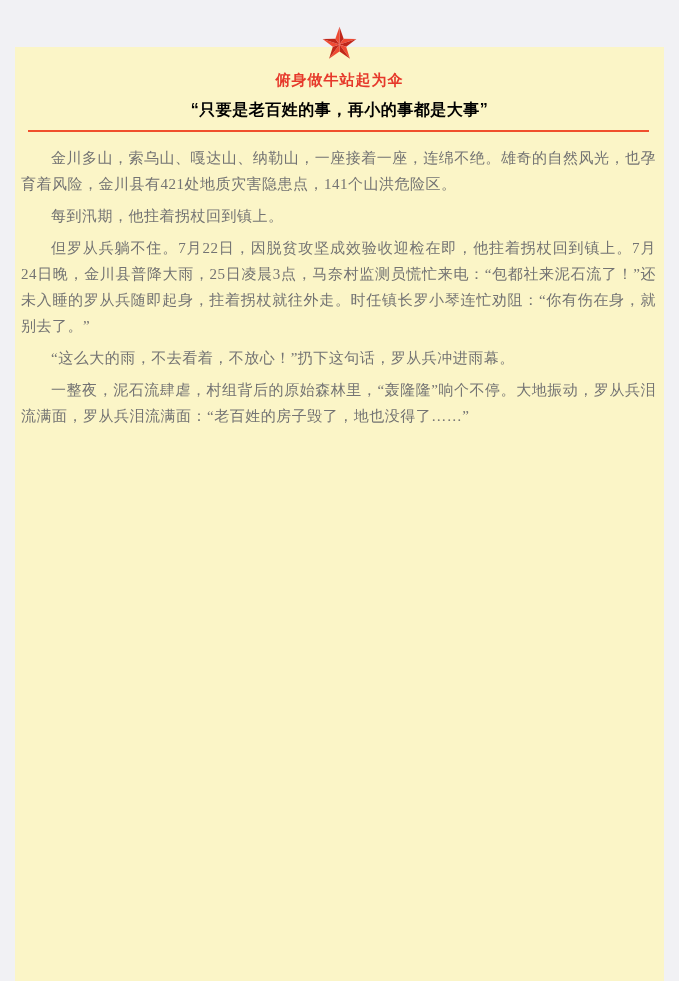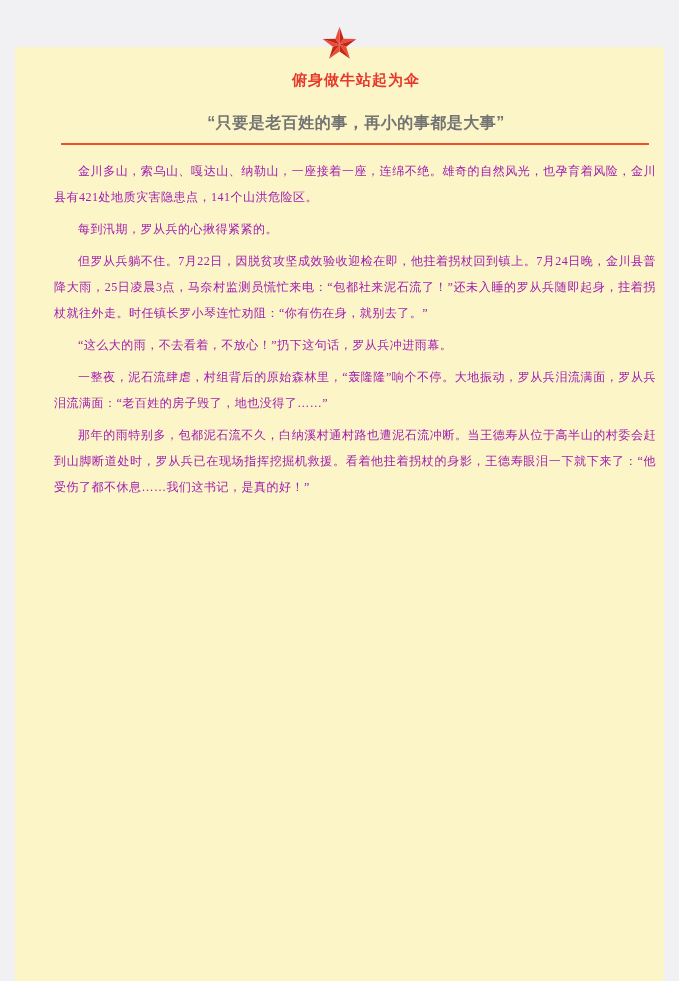--- a/index.html
+++ b/index.html
@@ -22,49 +22,48 @@
   .star svg { display: block; width: 100%; height: 100%; }
   .card {
     position: absolute;
     top: 47px;
     left: 15px;
     width: 649px;
     height: 934px;
     background: #fbf5c7;
     box-sizing: border-box;
     overflow: hidden;
-    padding-left: 33px;
   }
   .title {
     margin: 24px 10px 0;
     text-align: center;
     font-size: 15px;
     font-weight: bold;
     letter-spacing: 1px;
     color: #e6392b;
   }
   .subtitle {
-    margin: 23px 10px 0;
+    margin: 10px 10px 0;
     text-align: center;
     font-size: 16px;
     font-weight: bold;
     letter-spacing: 0.5px;
-    color: #737373;
+    color: #000000;
   }
   .divider {
     margin: 9px 15px 0 13px;
     height: 2px;
     background: #f0502d;
   }
   .article {
     padding: 13px 8px 0 6px;
     font-family: "Liberation Serif", serif;
-    font-size: 12px;
+    font-size: 15px;
     line-height: 26px;
-    color: #a21caf;
+    color: #737373;
     text-align: justify;
     letter-spacing: 0.5px;
   }
   .article p {
     margin: 0 0 6px;
     text-indent: 2em;
   }
 </style>
 </head>
 <body>
@@ -83,19 +82,18 @@
     <polygon points="50,50 38.83,34.63 50,2" fill="#ef4a33"></polygon>
   </svg>
 </div>
 
 <div class="card">
   <h1 class="title">俯身做牛站起为伞</h1>
   <h2 class="subtitle">“只要是老百姓的事，再小的事都是大事”</h2>
   <div class="divider"></div>
   <div class="article">
     <p>金川多山，索乌山、嘎达山、纳勒山，一座接着一座，连绵不绝。雄奇的自然风光，也孕育着风险，金川县有421处地质灾害隐患点，141个山洪危险区。</p>
-    <p>每到汛期，罗从兵的心揪得紧紧的。</p>
+    <p>每到汛期，他拄着拐杖回到镇上。</p>
     <p>但罗从兵躺不住。7月22日，因脱贫攻坚成效验收迎检在即，他拄着拐杖回到镇上。7月24日晚，金川县普降大雨，25日凌晨3点，马奈村监测员慌忙来电：“包都社来泥石流了！”还未入睡的罗从兵随即起身，拄着拐杖就往外走。时任镇长罗小琴连忙劝阻：“你有伤在身，就别去了。”</p>
     <p>“这么大的雨，不去看着，不放心！”扔下这句话，罗从兵冲进雨幕。</p>
     <p>一整夜，泥石流肆虐，村组背后的原始森林里，“轰隆隆”响个不停。大地振动，罗从兵泪流满面，罗从兵泪流满面：“老百姓的房子毁了，地也没得了……”</p>
-    <p>那年的雨特别多，包都泥石流不久，白纳溪村通村路也遭泥石流冲断。当王德寿从位于高半山的村委会赶到山脚断道处时，罗从兵已在现场指挥挖掘机救援。看着他拄着拐杖的身影，王德寿眼泪一下就下来了：“他受伤了都不休息……我们这书记，是真的好！”</p>
   </div>
 </div>
 
 </body></html>

